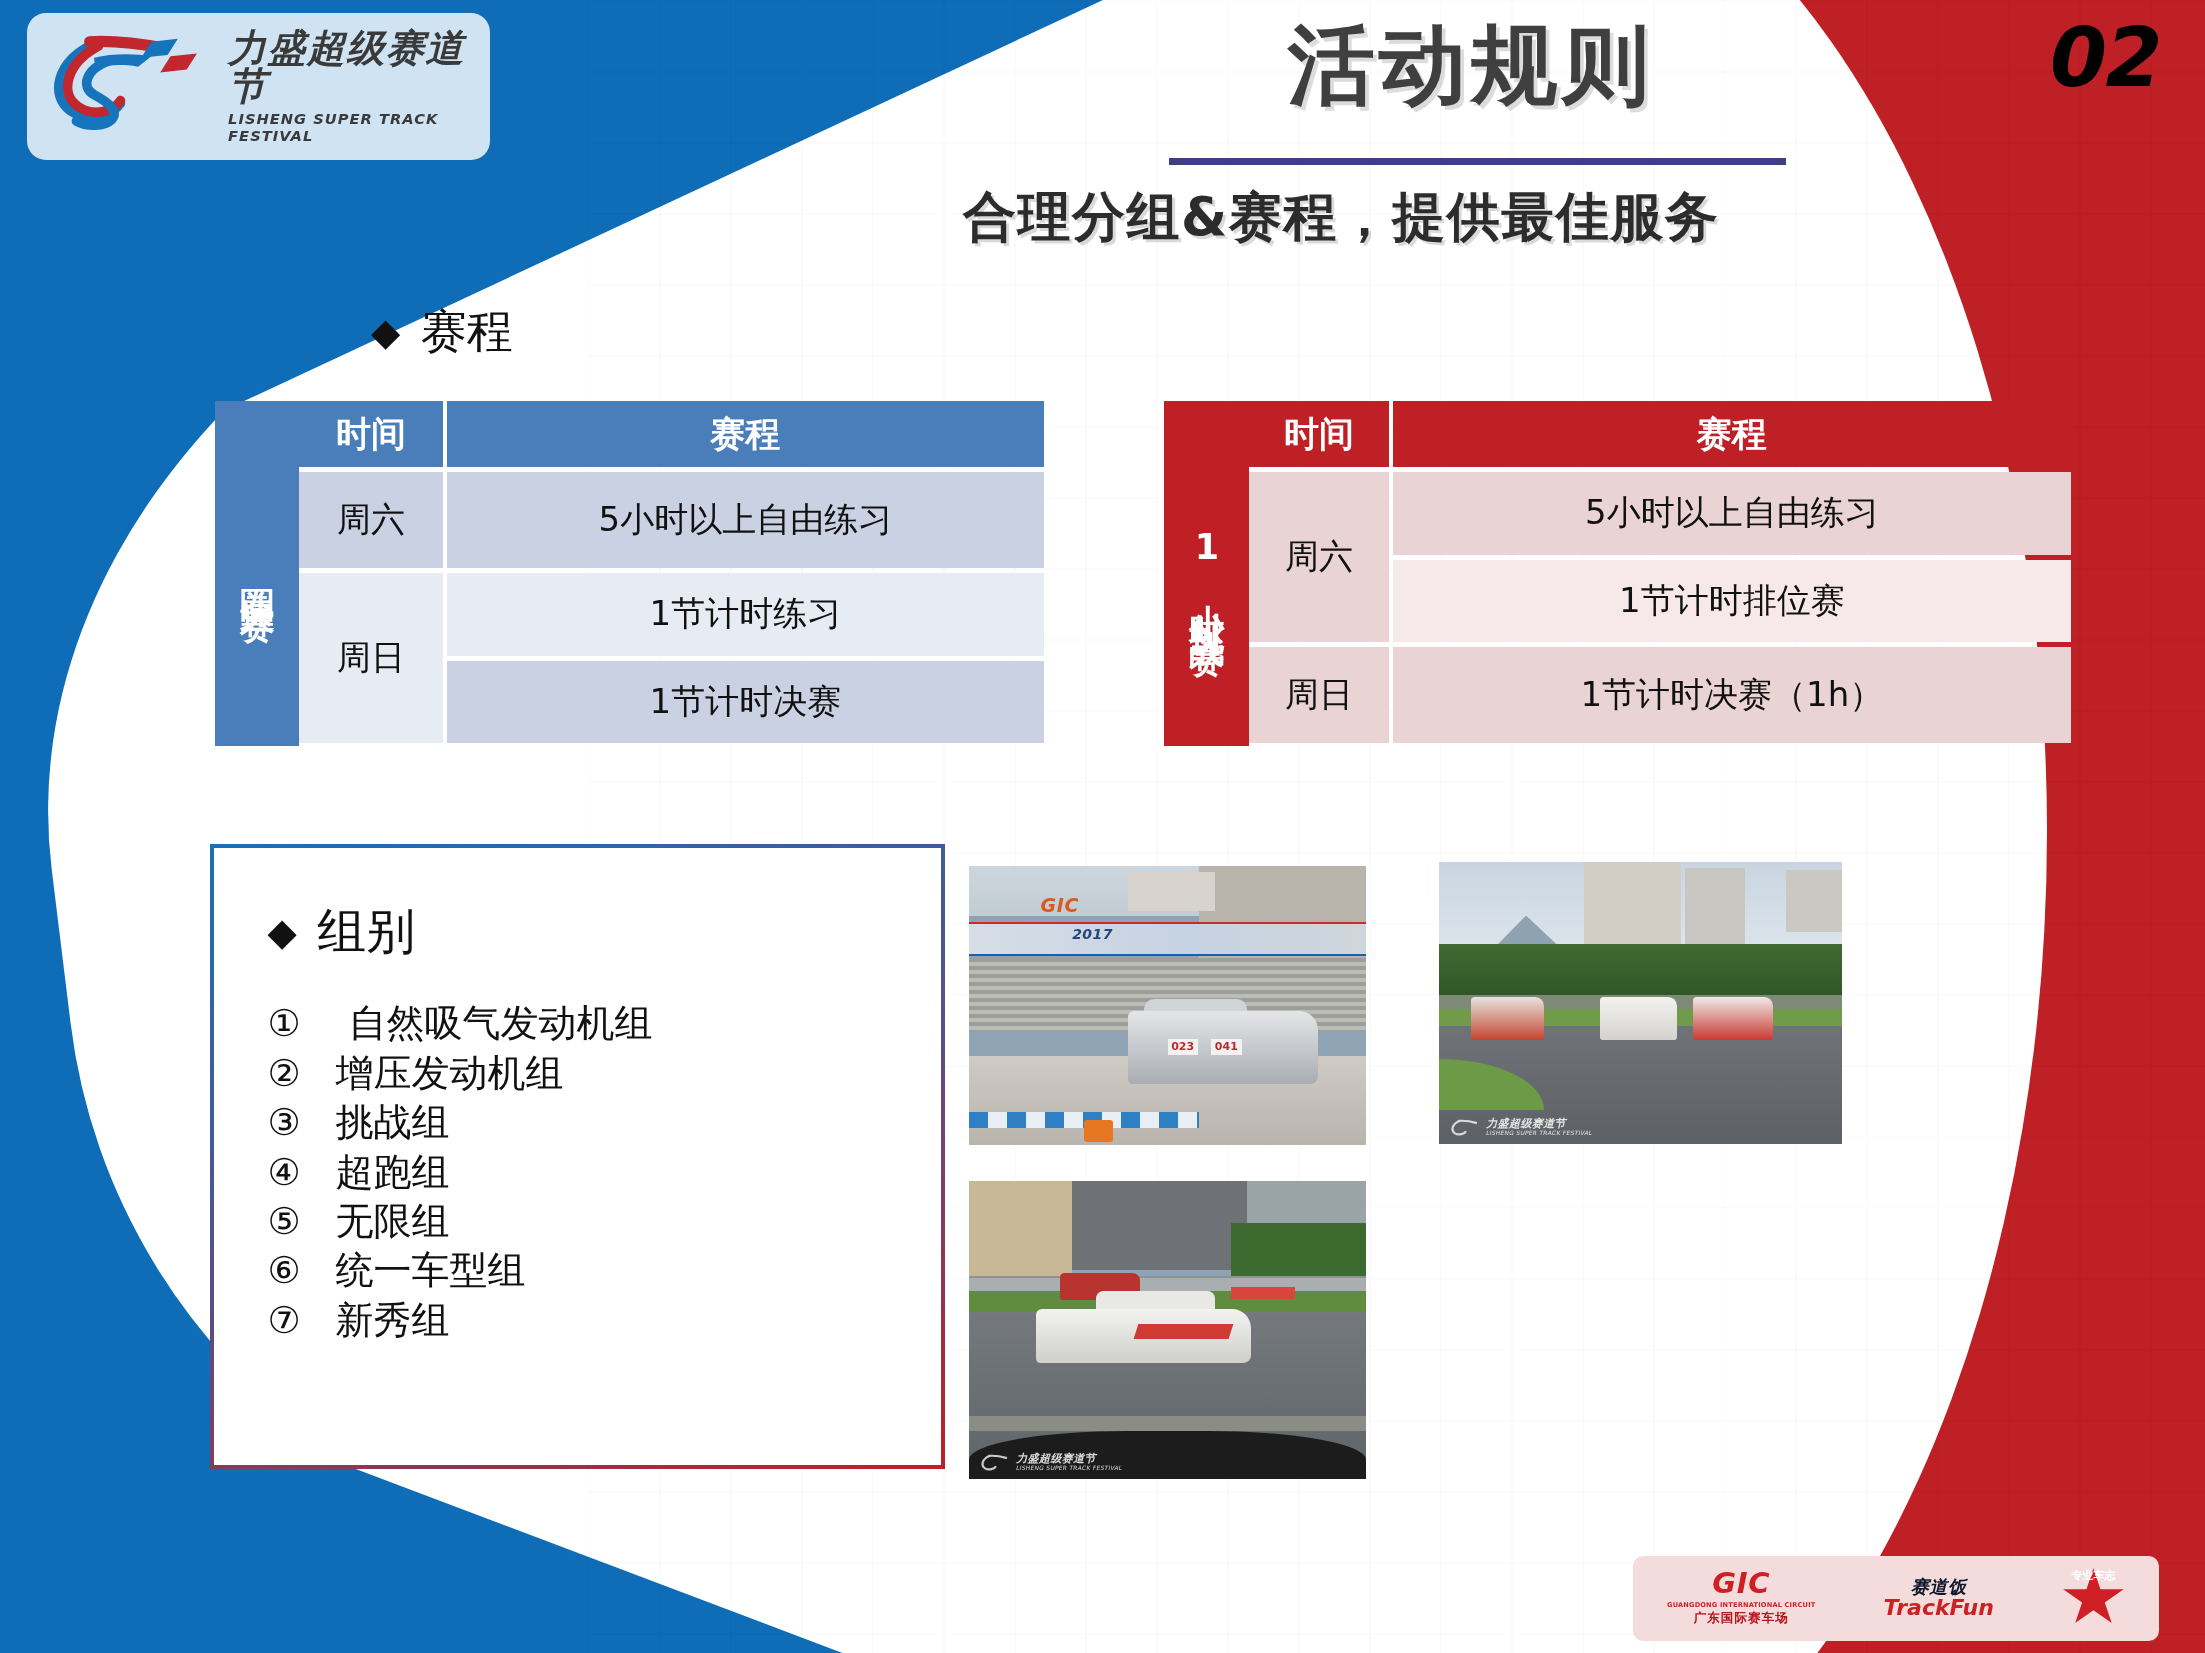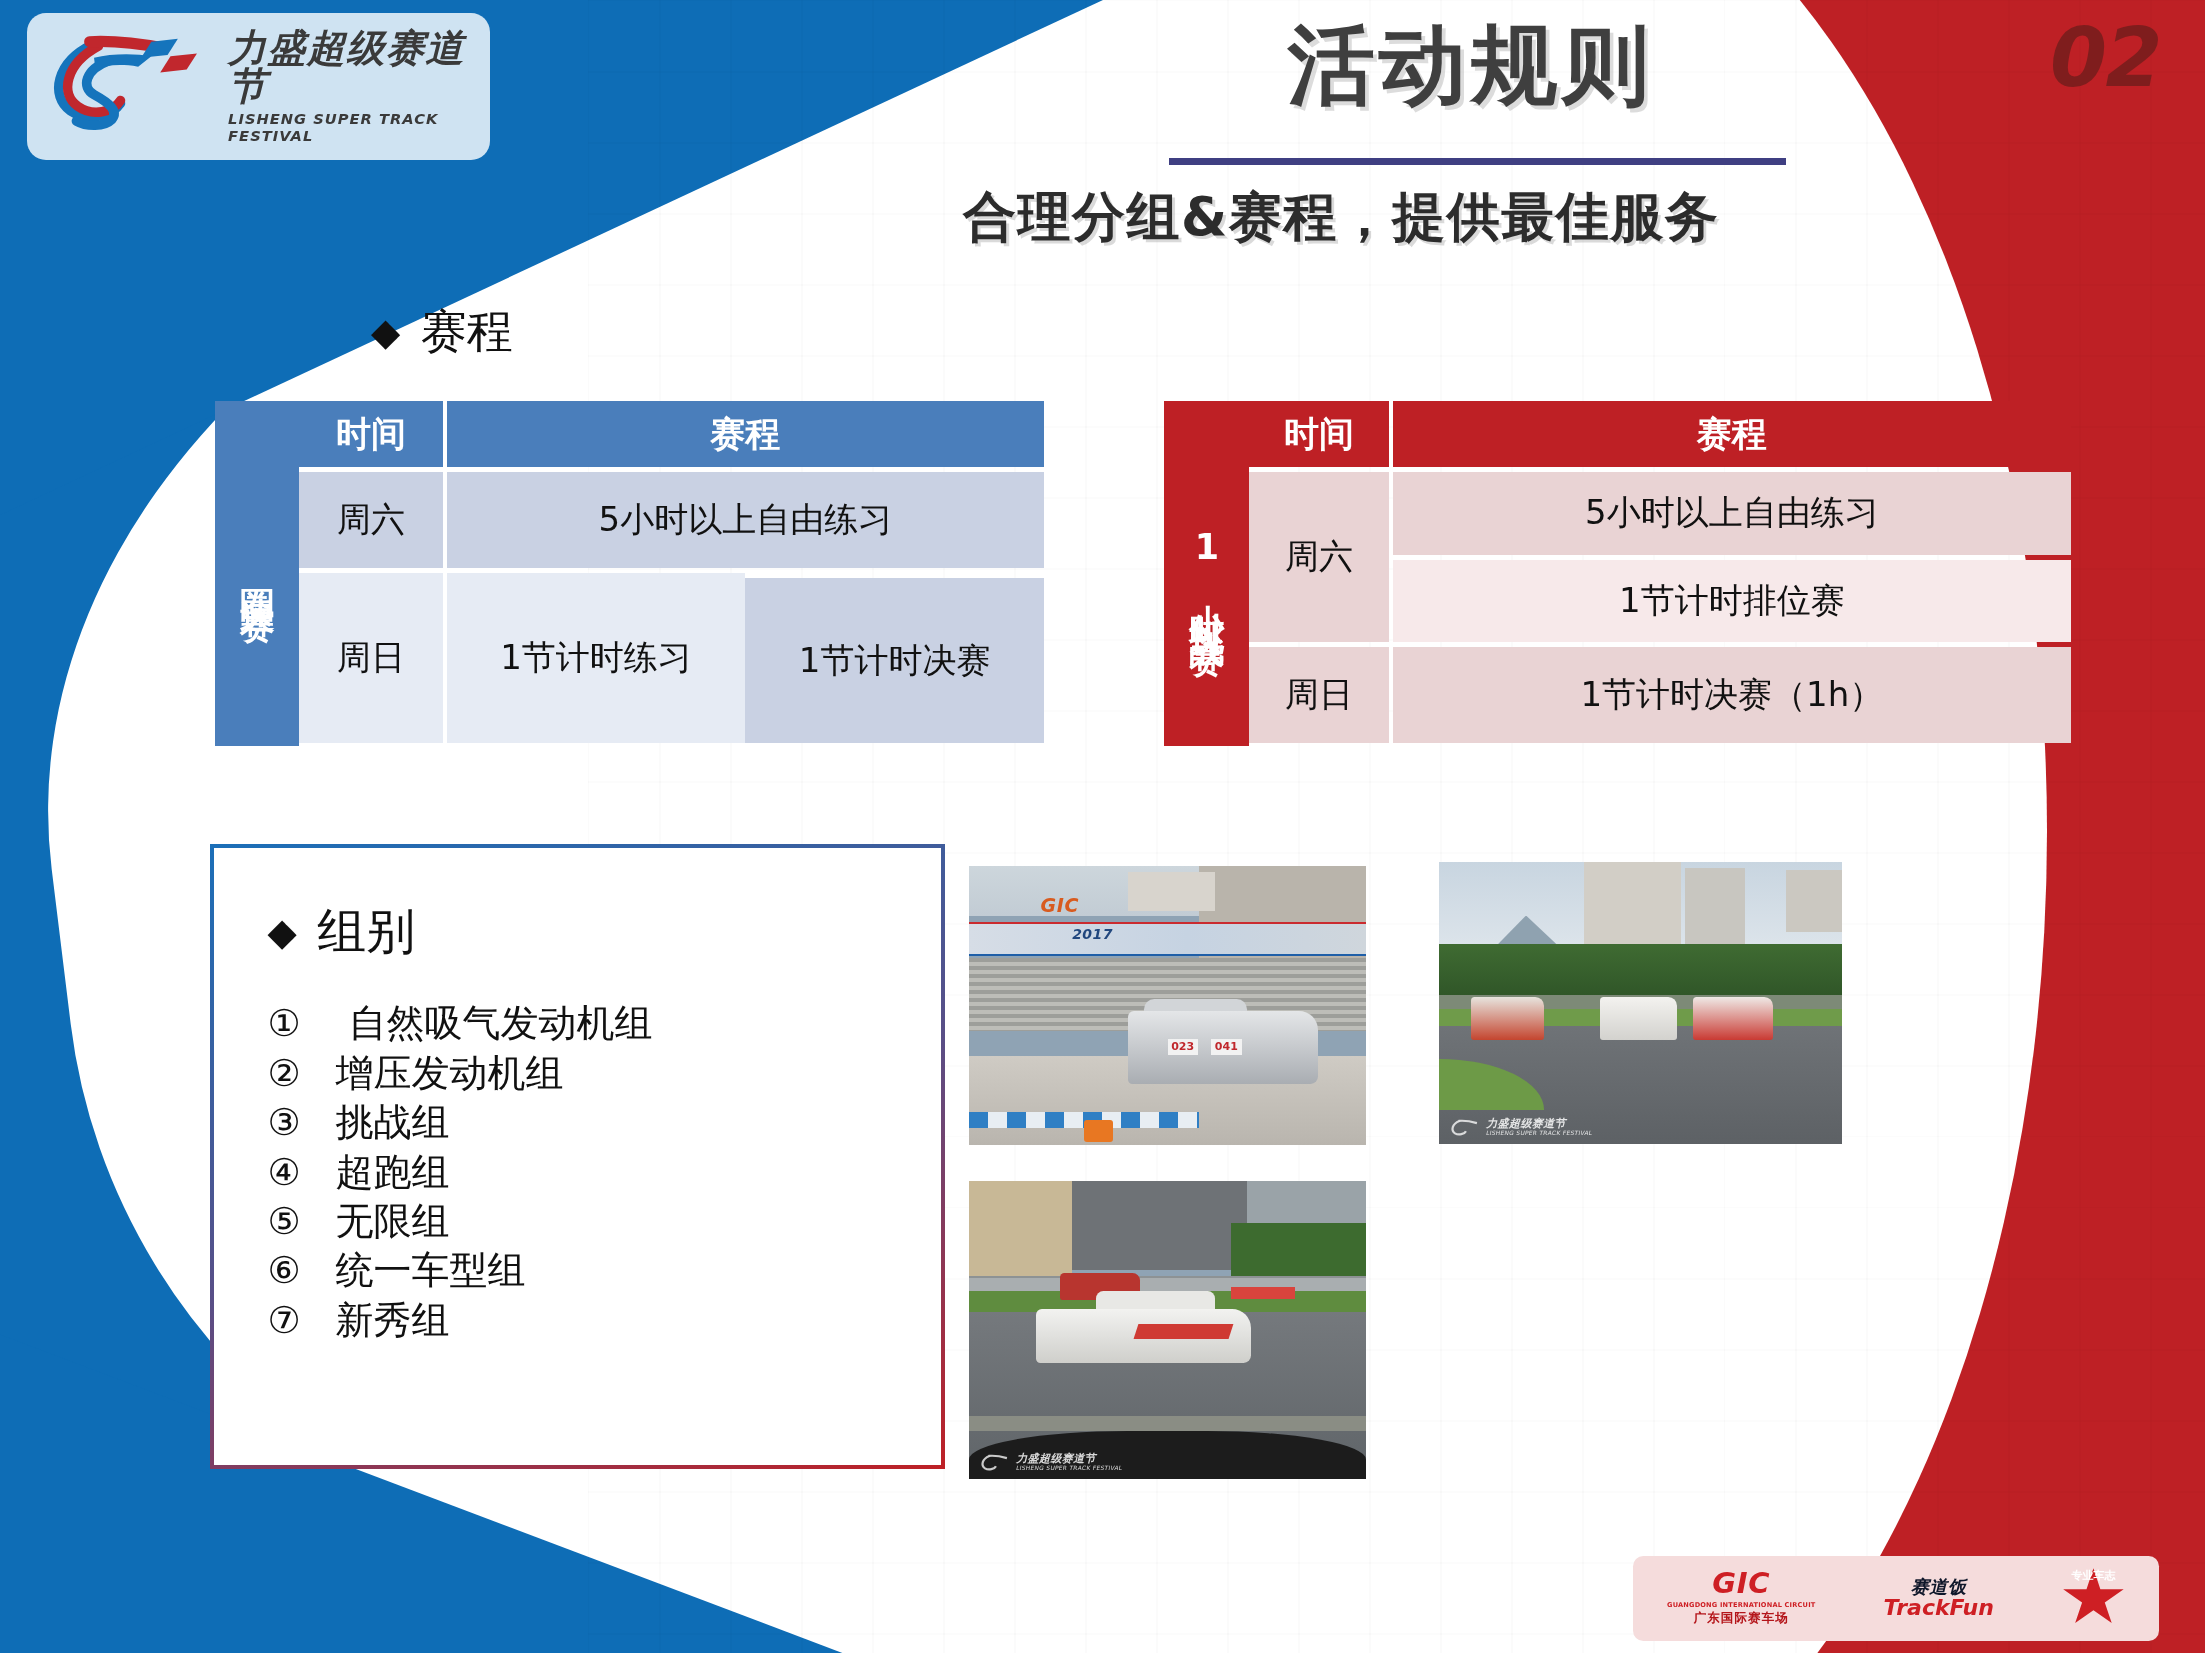--- a/index.html
+++ b/index.html
@@ -64,21 +64,21 @@
     display:flex;align-items:center;
   }
   .logo-mark{width:184px;height:125px;margin-left:14.7px;flex:none;}
   .logo-text{margin-left:2.9px;display:flex;flex-direction:column;justify-content:center;}
   .logo-cn{font-size:38px;font-weight:bold;font-style:italic;color:#3A3A3A;letter-spacing:1.5px;line-height:1;}
   .logo-en{font-size:14.7px;font-weight:bold;font-style:italic;color:#3A3A3A;letter-spacing:1px;margin-top:5.1px;}
 
   
   .page-number{
     position:absolute;right:44px;top:10.3px;z-index:30;
-    font-size:82px;font-weight:bold;color:#7f1d1d;font-style:italic;letter-spacing:-1.5px;
+    font-size:82px;font-weight:bold;color:#000000;font-style:italic;letter-spacing:-1.5px;
     font-family:"DejaVu Sans","Liberation Sans",sans-serif;
   }
   .title{
     position:absolute;left:1191px;top:7.4px;width:559px;text-align:center;z-index:25;
     font-size:87px;font-weight:bold;color:#3F3F3F;letter-spacing:4.4px;
     text-shadow:3.7px 3.7px 0 rgba(140,140,140,.30);
   }
   .title-rule{
     position:absolute;left:1169px;top:158px;width:617px;height:6.6px;background:#3F3F82;z-index:25;
   }
@@ -111,21 +111,21 @@
   #tbl-lap{left:215px;top:401px;width:829px;height:345px;}
   #tbl-lap .vhead{width:84px;background:#4A7EBB;}
   #tbl-lap .thead{height:66px;}
   #tbl-lap .thead .c1{width:144px;background:#4A7EBB;margin-right:3.7px;}
   #tbl-lap .thead .c2{flex:1;background:#4A7EBB;}
   #tbl-lap .b-r1{height:96px;margin-top:5.1px;}
   #tbl-lap .b-r1 .c1{width:144px;background:#C9D1E3;margin-right:3.7px;}
   #tbl-lap .b-r1 .c2{flex:1;background:#C9D1E3;}
   #tbl-lap .b-r2{height:170px;margin-top:5.1px;}
   #tbl-lap .b-r2 .c1{width:144px;background:#E6EBF4;margin-right:3.7px;}
-  #tbl-lap .b-r2 .stack{flex:1;display:flex;}
+  #tbl-lap .b-r2 .stack{flex:1;display:flex;flex-direction:column;}
   #tbl-lap .b-r2 .s1{flex:1;background:#E6EBF4;}
   #tbl-lap .b-r2 .s2{flex:1;background:#C9D1E3;margin-top:5.1px;}
 
   
   #tbl-chal{left:1164px;top:401px;width:907px;height:345px;}
   #tbl-chal .vhead{width:85px;background:#BE2025;}
   #tbl-chal .thead{height:66px;}
   #tbl-chal .thead .c1{width:140px;background:#BE2025;margin-right:3.7px;}
   #tbl-chal .thead .c2{flex:1;background:#BE2025;}
   #tbl-chal .b-r1{height:170px;margin-top:5.1px;}

